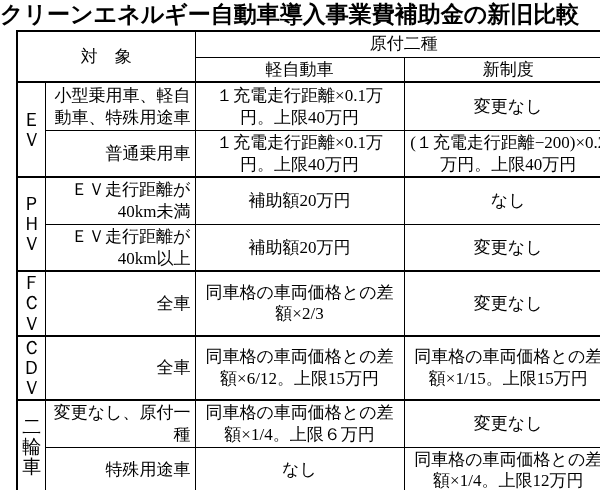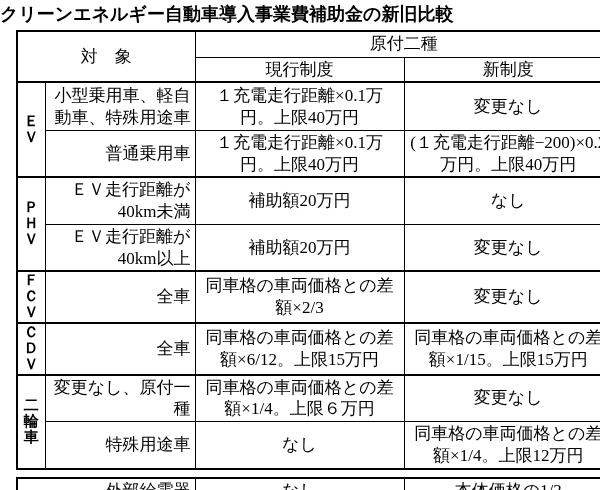--- a/index.html
+++ b/index.html
@@ -10,21 +10,21 @@
   body {
     width: 600px;
     height: 490px;
     overflow: hidden;
     font-family: "Liberation Serif", "DejaVu Serif", serif;
     color: #000;
   }
   .page-title {
     font-family: "Liberation Sans", "DejaVu Sans", sans-serif;
     font-weight: bold;
-    font-size: 18px;
+    font-size: 23px;
     line-height: 26px;
     margin: 1px 0 3px 0;
     white-space: nowrap;
     letter-spacing: 0px;
   }
   table.grid {
     border-collapse: collapse;
     table-layout: fixed;
     width: 596px;
     margin-left: 16px;
@@ -48,23 +48,22 @@
   }
   td.cat {
     padding: 0;
     text-align: center;
   }
   .catbox {
     width: 1.02em;
     margin: 0 auto;
     word-break: break-all;
     line-height: 1.06;
-    font-size: 15px;
+    font-size: 19px;
     text-align: center;
-    font-weight: bold;
   }
   td.tgt {
     text-align: right;
   }
   td.val {
     text-align: center;
   }
   td.val.left {
     text-align: center;
   }
@@ -89,21 +88,21 @@
       <col style="width:209px">
       <col style="width:209px">
     </colgroup>
 
     <tbody>
         <tr style="height:26px">
       <th class="hdr" colspan="2" rowspan="2">対　象</th>
       <th class="hdr" colspan="2">原付二種</th>
     </tr>
     <tr style="height:20px">
-      <th class="hdr">現行制度</th>
+      <th class="hdr">軽自動車</th>
       <th class="hdr">新制度</th>
     </tr>
 
     <tr class="group-start" style="height:48px">
       <td class="cat" rowspan="2">
         <div class="catbox">ＥＶ</div>
       </td>
       <td class="tgt">小型乗用車、軽自動車、特殊用途車</td>
       <td class="val left">１充電走行距離×0.1万円。上限40万円</td>
       <td class="val">変更なし</td>

